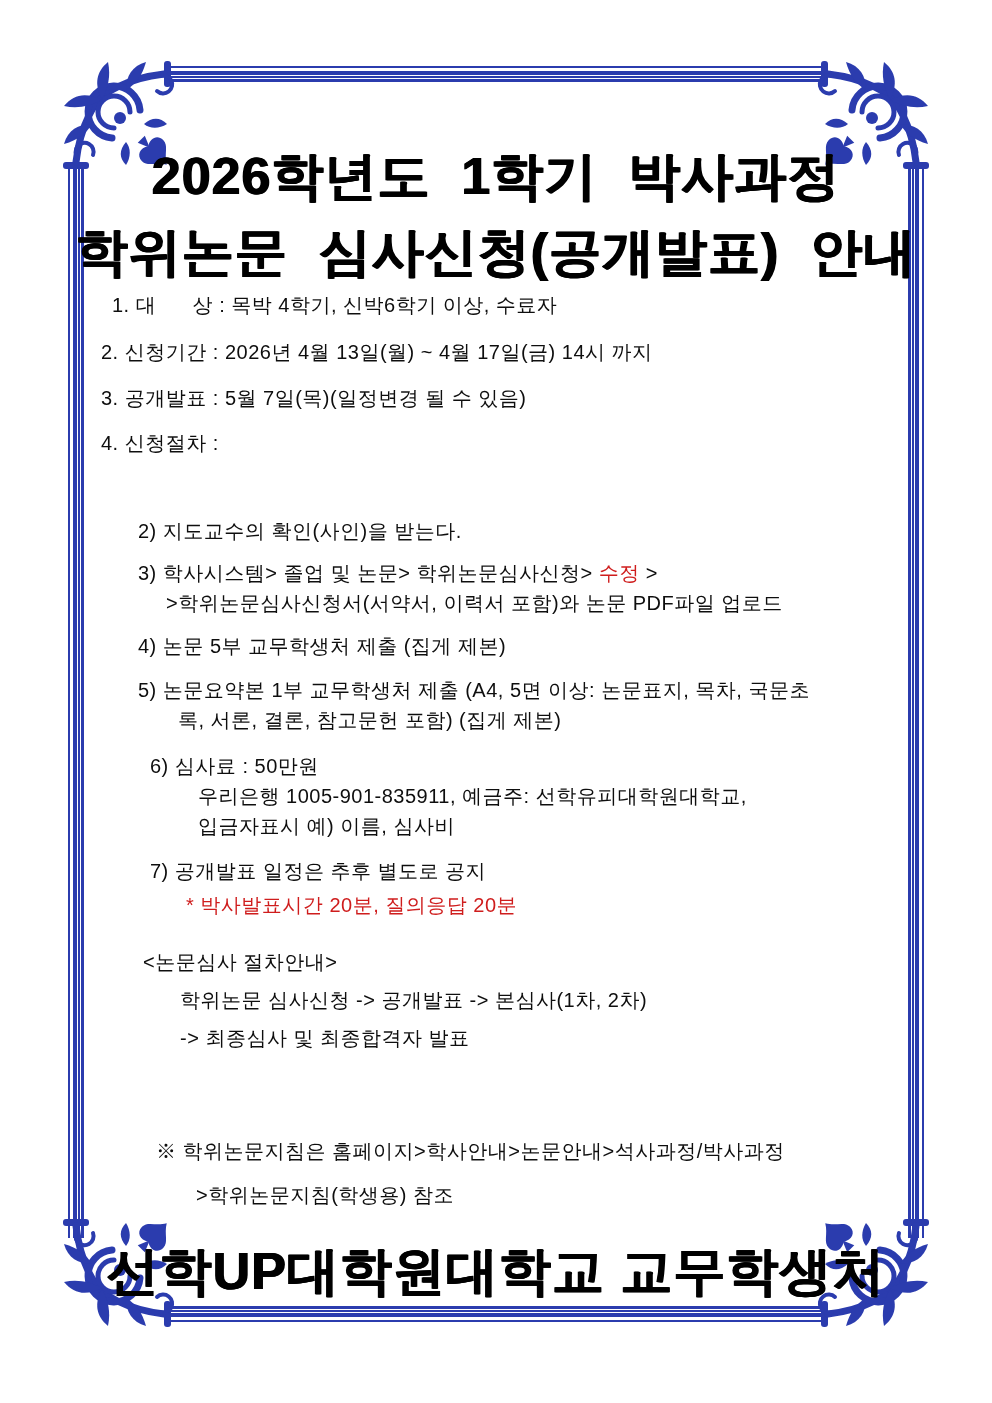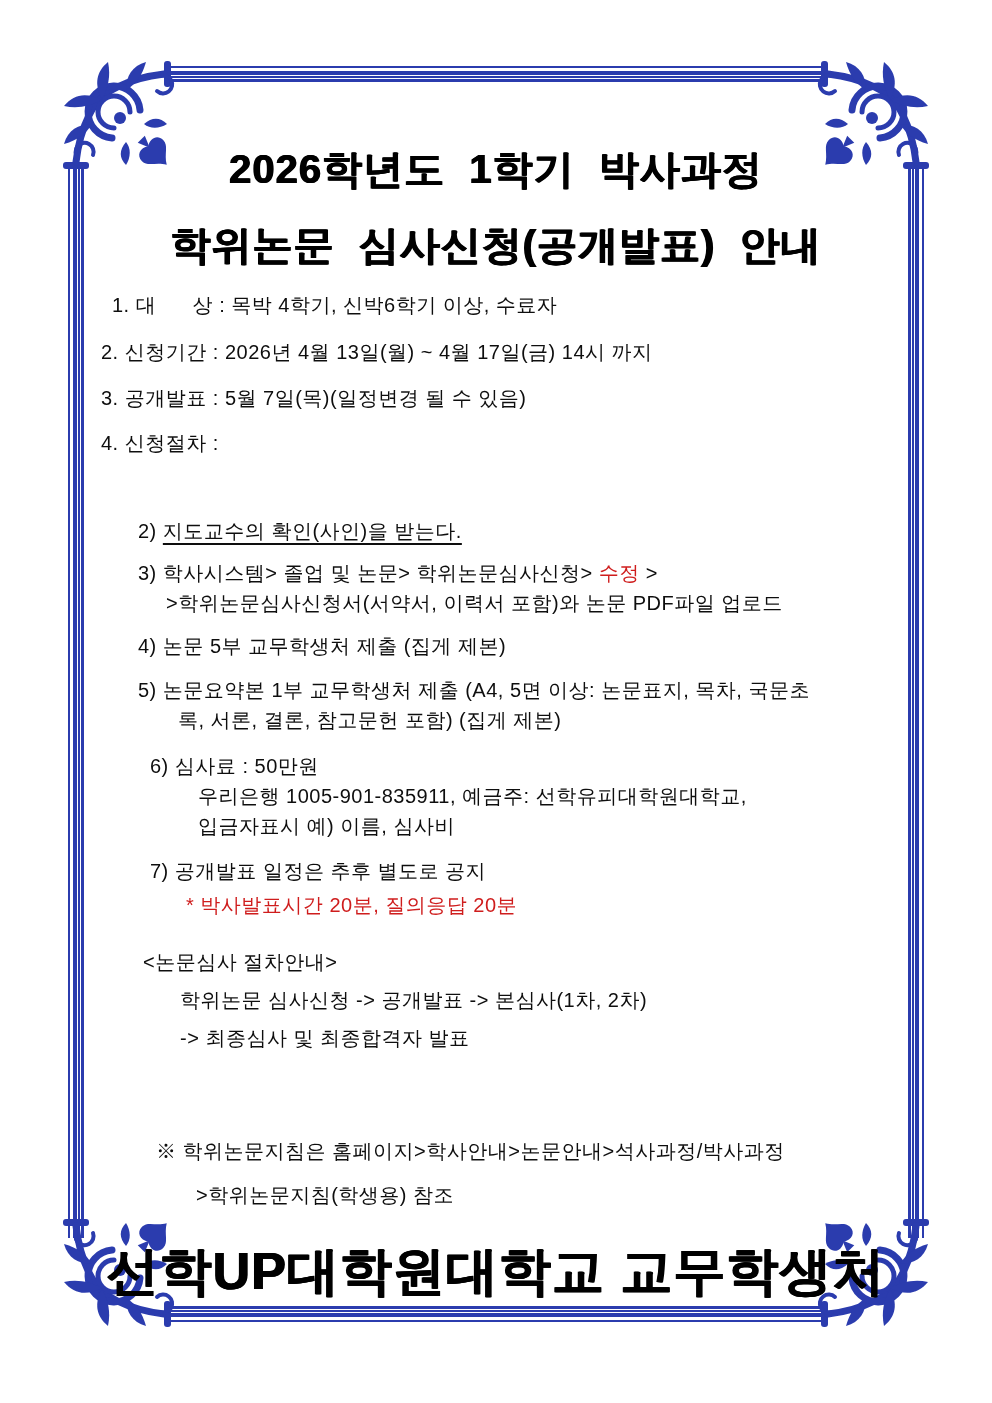--- a/index.html
+++ b/index.html
@@ -62,39 +62,39 @@
     position:absolute;
     font-size:20px;
     line-height:1.2;
     letter-spacing:0.5px;
     white-space:pre;
     color:var(--ink);
   }
   .title{
     position:absolute;left:0;right:0;
     text-align:center;
-    font-size:40px;
+    font-size:52px;
     font-weight:900;
     letter-spacing:1px;
     white-space:pre;
     color:#000;
     text-shadow:0.7px 0 0 #000, -0.7px 0 0 #000;
   }
   .footer{
     position:absolute;left:0;right:0;
     text-align:center;
     font-size:52px;
     font-weight:900;
     letter-spacing:1px;
     white-space:pre;
     color:#000;
     text-shadow:0.7px 0 0 #000, -0.7px 0 0 #000;
   }
   .red{color:var(--highlight-red);}
-  .u{text-decoration:underline;text-underline-offset:5px;text-decoration-thickness:1.5px;margin-top:28px;}
+  .u{text-underline-offset:5px;text-decoration-thickness:1.5px;margin-top:28px;}
 </style>
 </head>
 <body>
 
 <svg width="0" height="0" style="position:absolute">
   <symbol id="flourish" viewBox="0 0 150 150">
     <g fill="#2b3cae">
       <rect x="116" y="12" width="34" height="2"></rect>
       <rect x="116" y="17" width="34" height="4"></rect>
       <rect x="116" y="22" width="34" height="2"></rect>

